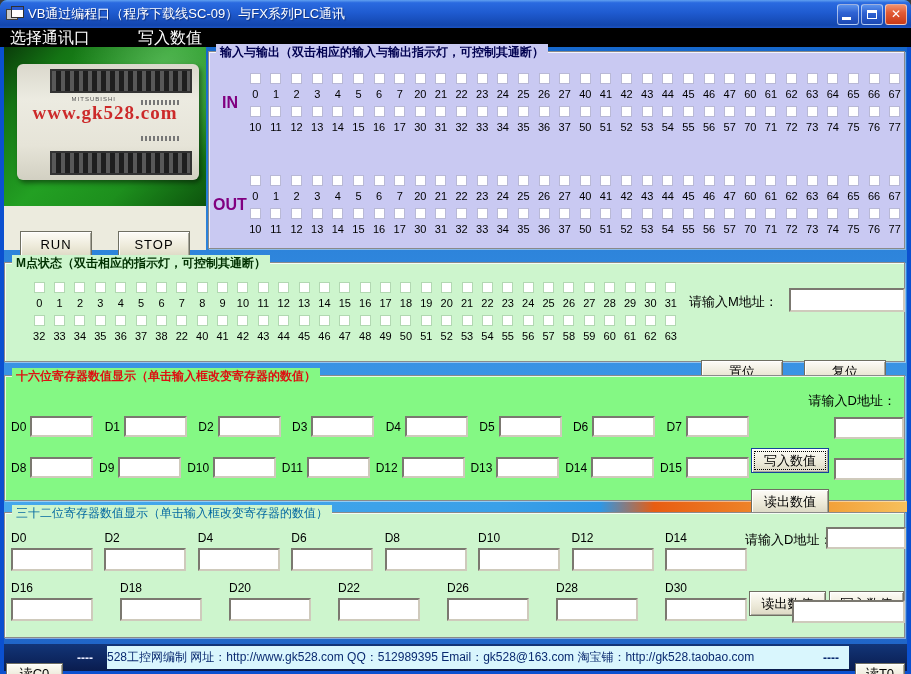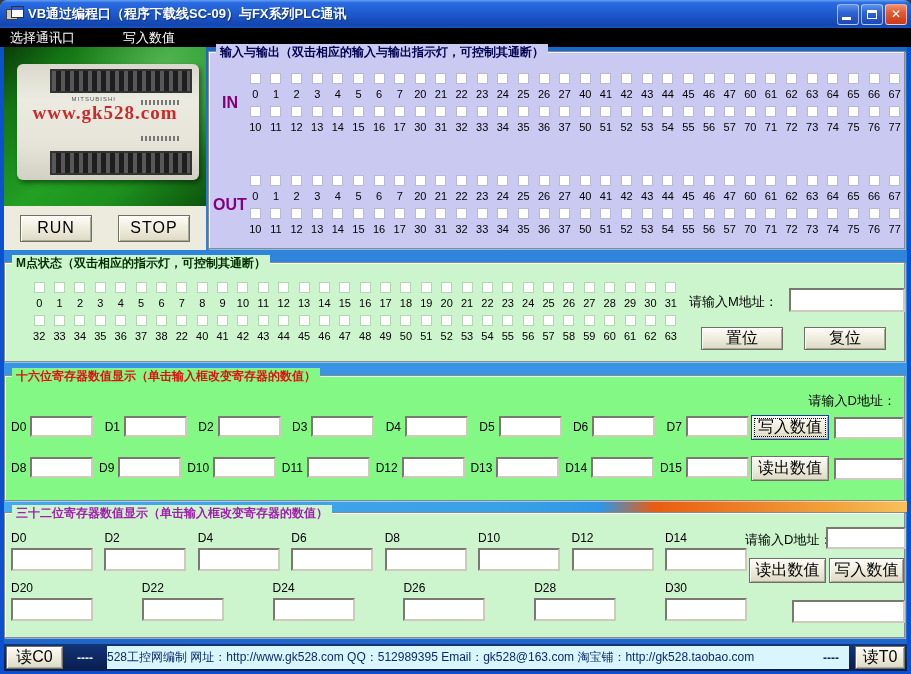--- a/index.html
+++ b/index.html
@@ -9,34 +9,34 @@
             border-radius:7px 7px 0 0; background:#2f8ad8; }
 
   
   .titlebar { position:absolute; top:0; left:0; width:911px; height:28px;
     background:linear-gradient(180deg,#60a0f0 0%,#2a6ae0 10%,#1f5bd0 45%,#1346ae 90%,#1c53c2 100%);
     display:flex; align-items:center; padding:0 4px; border-radius:7px 7px 0 0; }
   .app-icon { width:18px; height:16px; margin:0 4px 0 2px; position:relative; flex:0 0 auto; }
   .app-icon .w1 { position:absolute; left:0; top:3px; width:12px; height:11px; background:#c8c8c8; border:1px solid #404040; }
   .app-icon .w2 { position:absolute; left:5px; top:0; width:13px; height:12px; background:#fff; border:1px solid #303030; }
   .app-icon .w2b { position:absolute; left:6px; top:1px; width:11px; height:3px; background:#2a5ad0; }
-  .title-text { color:#fff; font-weight:bold; font-size:13px; text-shadow:1px 1px 1px #10307a; flex:1;
+  .title-text { color:#fff; font-weight:normal; font-size:13px; text-shadow:1px 1px 1px #10307a; flex:1;
                 white-space:nowrap; overflow:hidden; }
   .tb-btns { display:flex; gap:2px; }
   .tb-btn { width:22px; height:21px; border-radius:3px; border:1px solid #ffffff90; position:relative;
     background:linear-gradient(180deg,#5c93ec 0%,#2f63d4 40%,#1c49b4 100%); cursor:default;
     display:flex; align-items:center; justify-content:center; }
   .tb-btn.close { background:linear-gradient(180deg,#f0926f 0%,#e25b35 40%,#c93a17 100%); }
   .glyph-min { position:absolute; left:4px; bottom:4px; width:9px; height:3px; background:#fff; }
   .glyph-max { width:10px; height:9px; border:1px solid #fff; border-top-width:3px; }
   .glyph-close { color:#fff; font-size:12px; font-weight:bold; line-height:1; }
 
   
   .menubar { position:absolute; top:28px; left:0; width:911px; height:19px; background:#000;
-             display:flex; align-items:center; color:#fff; font-size:13px; }
+             display:flex; align-items:center; color:#fff; font-size:16px; }
   .menu-item { padding:0 10px; height:19px; line-height:19px; }
   .menu-item + .menu-item { margin-left:28px; }
 
   
   .content { position:absolute; top:47px; left:0; width:911px; height:627px;
     border-left:4px solid #0b50d0; border-right:4px solid #0b50d0; border-bottom:3px solid #0b50d0;
     background:linear-gradient(180deg,#1668cc 0%,#2f86dc 35%,#3f9ae8 60%,#1c5fc4 100%); }
   .strip-orange { position:absolute; left:0; top:454px; width:903px; height:11px;
     background:linear-gradient(90deg,#46a8ec 0%,#3aa0e8 55%,#2f97e5 66%,#e85d12 72%,#f2a33c 92%,#f7c05c 100%); }
 
@@ -57,22 +57,22 @@
     background:repeating-linear-gradient(90deg,#777 0 2px,transparent 2px 4px); }
   .watermark { position:absolute; left:0; right:0; top:55px; text-align:center;
     font-family:"Liberation Serif","DejaVu Serif",serif; font-size:19px; font-weight:bold;
     color:var(--watermark_red,#cc2a2a); letter-spacing:1px; }
   .btn-strip { width:202px; height:44px; background:#ecebde; display:flex; align-items:center;
                justify-content:center; gap:26px; }
 
   
   .btn { background:linear-gradient(180deg,#fdfcf7,#ece9d8 60%,#dcd8c4); border:1px solid #6f6f62;
     box-shadow:inset 1px 1px 0 #ffffff, inset -1px -1px 0 #a8a79b;
-    font-size:16px; color:#000; display:flex; align-items:center; justify-content:center;
-    font-family:inherit; cursor:default; }
+    font-size:13px; color:#000; display:flex; align-items:center; justify-content:center;
+    font-family:inherit; cursor:default;margin-top:33px; }
   .btn.focused { border:1px solid #16439c; outline:1px dotted #000; outline-offset:-4px; }
   .tin { background:#fff; border:2px inset #cfcabc; font-size:12px; padding:0 3px; font-family:inherit; }
 
   .box { position:absolute; border:1px solid #8a8a8a;
     box-shadow:inset 1px 1px 0 rgba(255,255,255,.8), 1px 1px 0 rgba(255,255,255,.45); }
   .box-title { position:absolute; top:-8px; left:7px; padding:0 4px; font-size:12px;
     background-color:inherit; white-space:nowrap; }
 
   
   .io-box { left:204px; top:4px; width:697px; height:198px; background-color:var(--io_bg,#c9c9f2); }
@@ -110,21 +110,21 @@
   .dgroup16 { display:flex; align-items:center; gap:4px; }
   .dlbl { font-size:12px; color:#000; white-space:nowrap; }
   .dgroup16 .tin { width:63px; height:21px; }
   .r16-write-btn { position:absolute; left:746px; top:39px; width:78px; height:25px; }
   .r16-read-btn  { position:absolute; left:746px; top:80px; width:78px; height:25px; }
   .r16-inA { position:absolute; left:829px; top:41px; width:70px; height:22px; }
   .r16-inB { position:absolute; left:829px; top:82px; width:70px; height:22px; }
 
   
   .r32-box { left:0; top:465px; width:901px; height:126px; background-color:var(--reg32_bg,#cdf5cd); }
-  .r32-box .box-title { color:#a21caf; font-weight:bold; }
+  .r32-box .box-title { color:#0369a1; font-weight:normal; }
   .r32-row { position:absolute; left:6px; width:736px; display:flex; justify-content:space-between; }
   .r32-row1 { top:18px; } .r32-row2 { top:68px; }
   .dgroup32 { display:flex; flex-direction:column; gap:3px; }
   .dgroup32 .tin { width:82px; height:23px; }
   .r32-addr-label { position:absolute; left:740px; top:18px; font-size:13px; color:#000; }
   .r32-addr-input { position:absolute; left:821px; top:14px; width:80px; height:22px; }
   .r32-read-btn  { position:absolute; left:744px; top:45px; width:77px; height:25px; }
   .r32-write-btn { position:absolute; left:824px; top:45px; width:75px; height:25px; }
   .r32-wide-input { position:absolute; left:787px; top:87px; width:113px; height:23px; }
 
@@ -768,36 +768,40 @@
             <input class="tin" style="">
           </div>
 
           <div class="dgroup32">
             <span class="dlbl">D14</span>
             <input class="tin" style="">
           </div>
         </div>
       <div class="r32-row r32-row2">
 
-
+          <div class="dgroup32">
+            <span class="dlbl">D16</span>
+            <input class="tin" style="">
+          </div>
+
+          <div class="dgroup32">
+            <span class="dlbl">D18</span>
+            <input class="tin" style="">
+          </div>
 
           <div class="dgroup32">
             <span class="dlbl">D20</span>
             <input class="tin" style="">
           </div>
 
           <div class="dgroup32">
             <span class="dlbl">D22</span>
             <input class="tin" style="">
           </div>
 
-          <div class="dgroup32">
-            <span class="dlbl">D24</span>
-            <input class="tin" style="">
-          </div>
 
           <div class="dgroup32">
             <span class="dlbl">D26</span>
             <input class="tin" style="">
           </div>
 
           <div class="dgroup32">
             <span class="dlbl">D28</span>
             <input class="tin" style="">
           </div>

